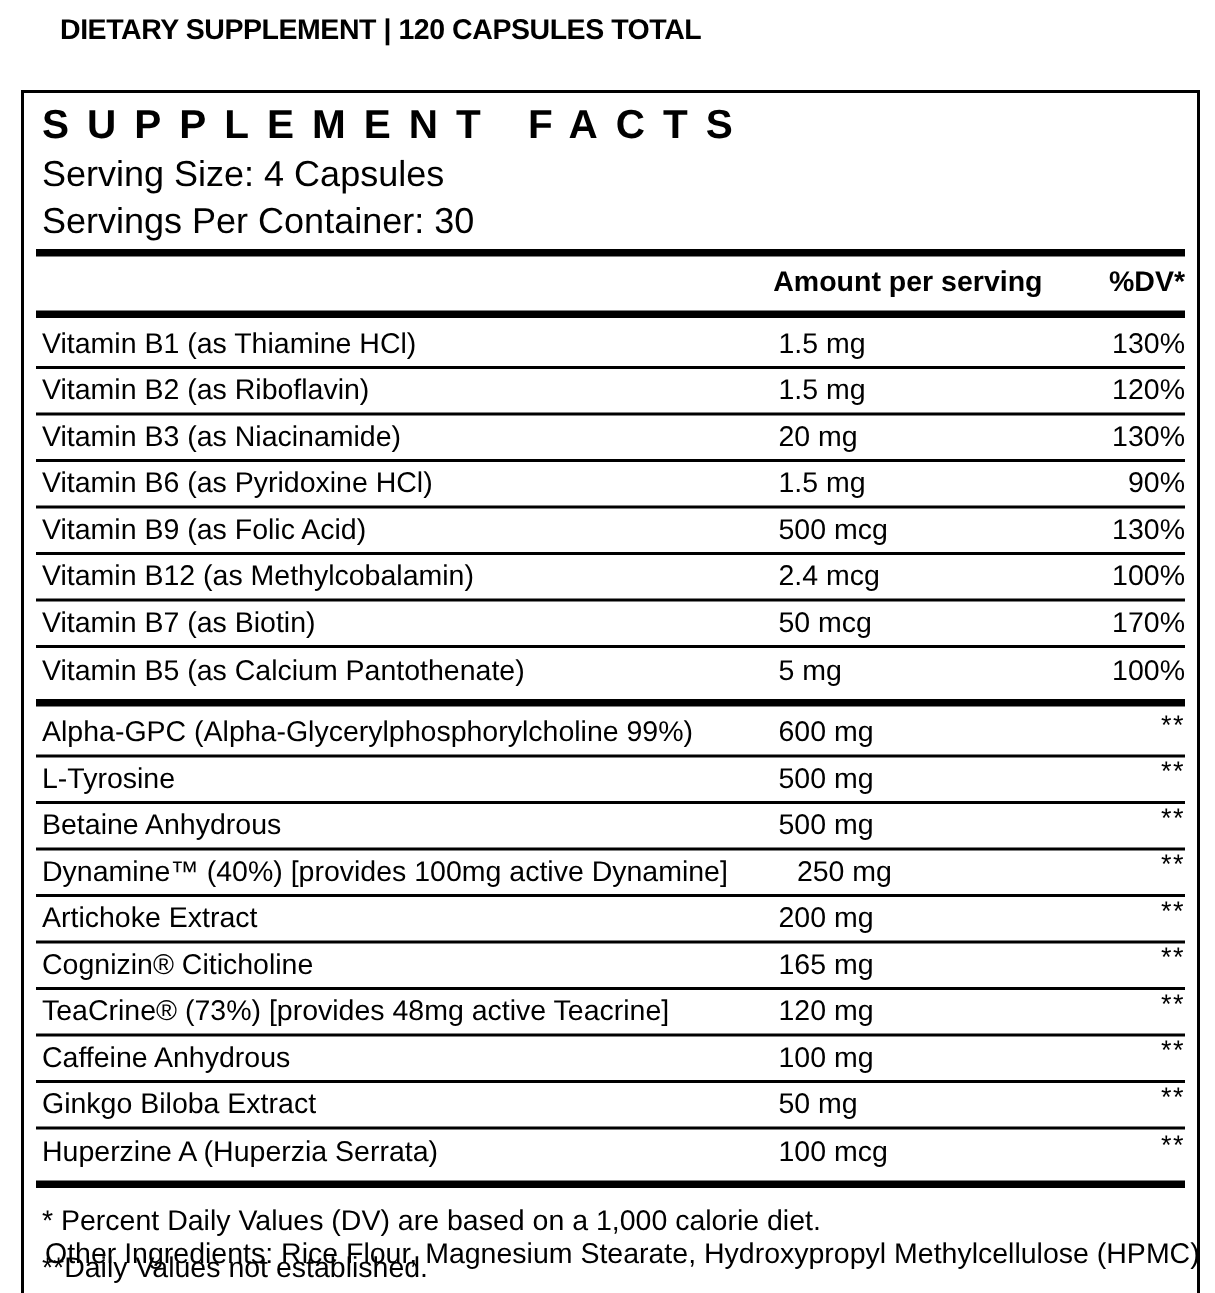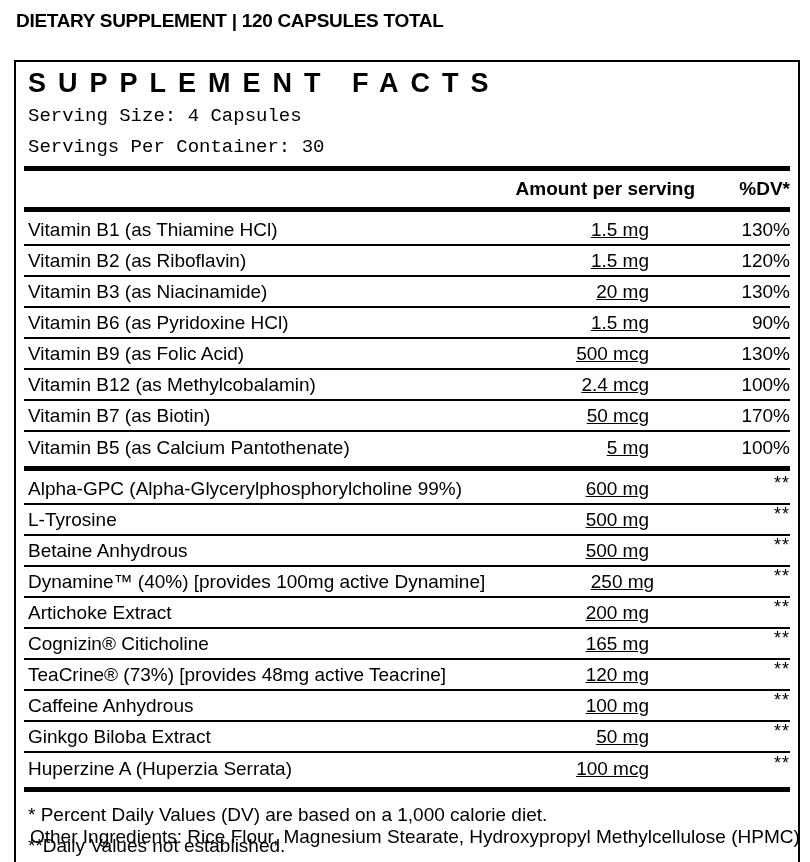--- a/index.html
+++ b/index.html
@@ -11,21 +11,21 @@
   }
   .canvas {
     position: relative;
     width: 810px;
     height: 862px;
     background: #ffffff;
     overflow: hidden;
   }
   .top-banner {
     position: absolute;
-    left: 16px;
+    left: 40px;
     top: 10px;
     font-size: 19px;
     font-weight: 700;
     letter-spacing: -0.3px;
   }
   .panel {
     position: absolute;
     left: 14px;
     top: 60px;
     width: 786px;
@@ -34,24 +34,23 @@
     padding: 0 8px;
   }
   .panel-title {
     font-size: 27px;
     font-weight: 700;
     letter-spacing: 12px;
     padding: 6px 0 2px 4px;
     white-space: nowrap;
   }
   .serving-line {
-    font-size: 19px;
+    font-size: 24px;
     line-height: 31px;
     padding-left: 4px;
-    font-family: Liberation Mono, monospace;
   }
   .thick-bar {
     height: 5px;
     background: #000000;
     margin: 3px 0;
   }
   .header-row {
     display: flex;
     align-items: center;
     height: 30px;
@@ -64,21 +63,21 @@
   .rows .row {
     display: flex;
     align-items: center;
     height: 31px;
     font-size: 19px;
     border-bottom: 2px solid #000000;
     gap: 46px;
   }
   .rows .row:last-child { border-bottom: none; }
   .rows .name { flex: 1; padding-left: 4px; white-space: nowrap; }
-  .rows .amount { width: 130px; text-align: right; white-space: nowrap; text-decoration: underline; }
+  .rows .amount { width: 130px; text-align: left; white-space: nowrap; }
   .rows .dv { width: 95px; text-align: right; white-space: nowrap; }
   .rows .dv.nd { position: relative; top: -5px; font-size: 18px; letter-spacing: 1px; }
   .footnotes {
     padding: 4px 0 8px 4px;
     font-size: 19px;
   }
   .footnotes .fn { line-height: 31px; }
   .other-ingredients {
     position: absolute;
     left: 30px;

